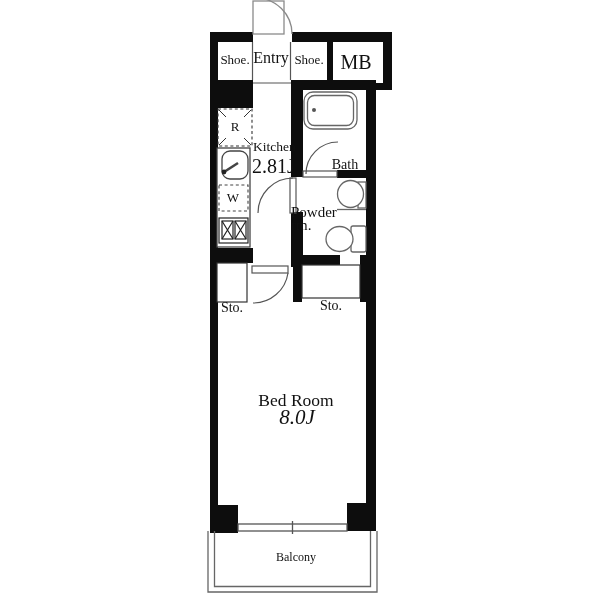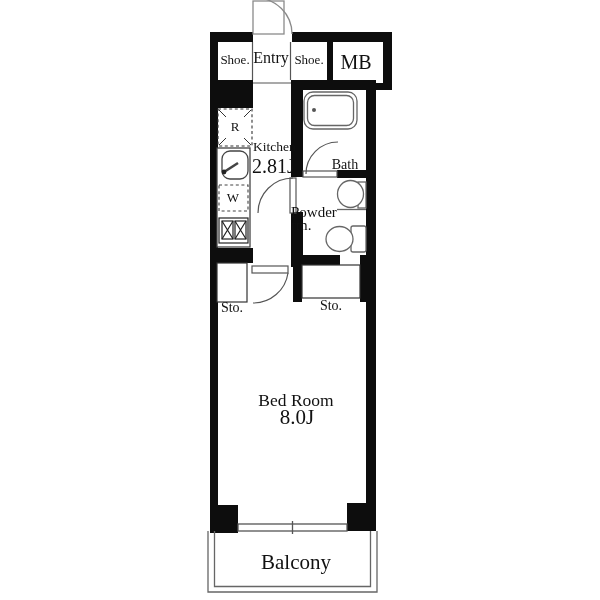--- a/index.html
+++ b/index.html
@@ -125,17 +125,17 @@
 
   <div class="lbl" style="left:291px;top:205px;font-size:15px;">
     <div>Powder</div>
     <div style="margin-top:-3px;">rm.</div>
   </div>
 
   <div class="lbl ctr f14" style="left:232px;top:276px;">Sto.</div>
   <div class="lbl ctr f14" style="left:331px;top:274px;">Sto.</div>
 
   <div class="lbl ctr" style="left:296px;top:391px;font-size:17.5px;">Bed Room</div>
-  <div class="lbl ctr f21" style="left:297px;top:406px;">8.0J</div>
+  <div class="lbl ctr f21" style="left:297px;top:406px;font-style:italic;">8.0J</div>
 
-  <div class="lbl ctr" style="left:296px;top:551px;font-size:21px;">Balcony</div>
+  <div class="lbl ctr" style="left:296px;top:551px;font-size:12px;">Balcony</div>
 
 </div>
 
 </body></html>

